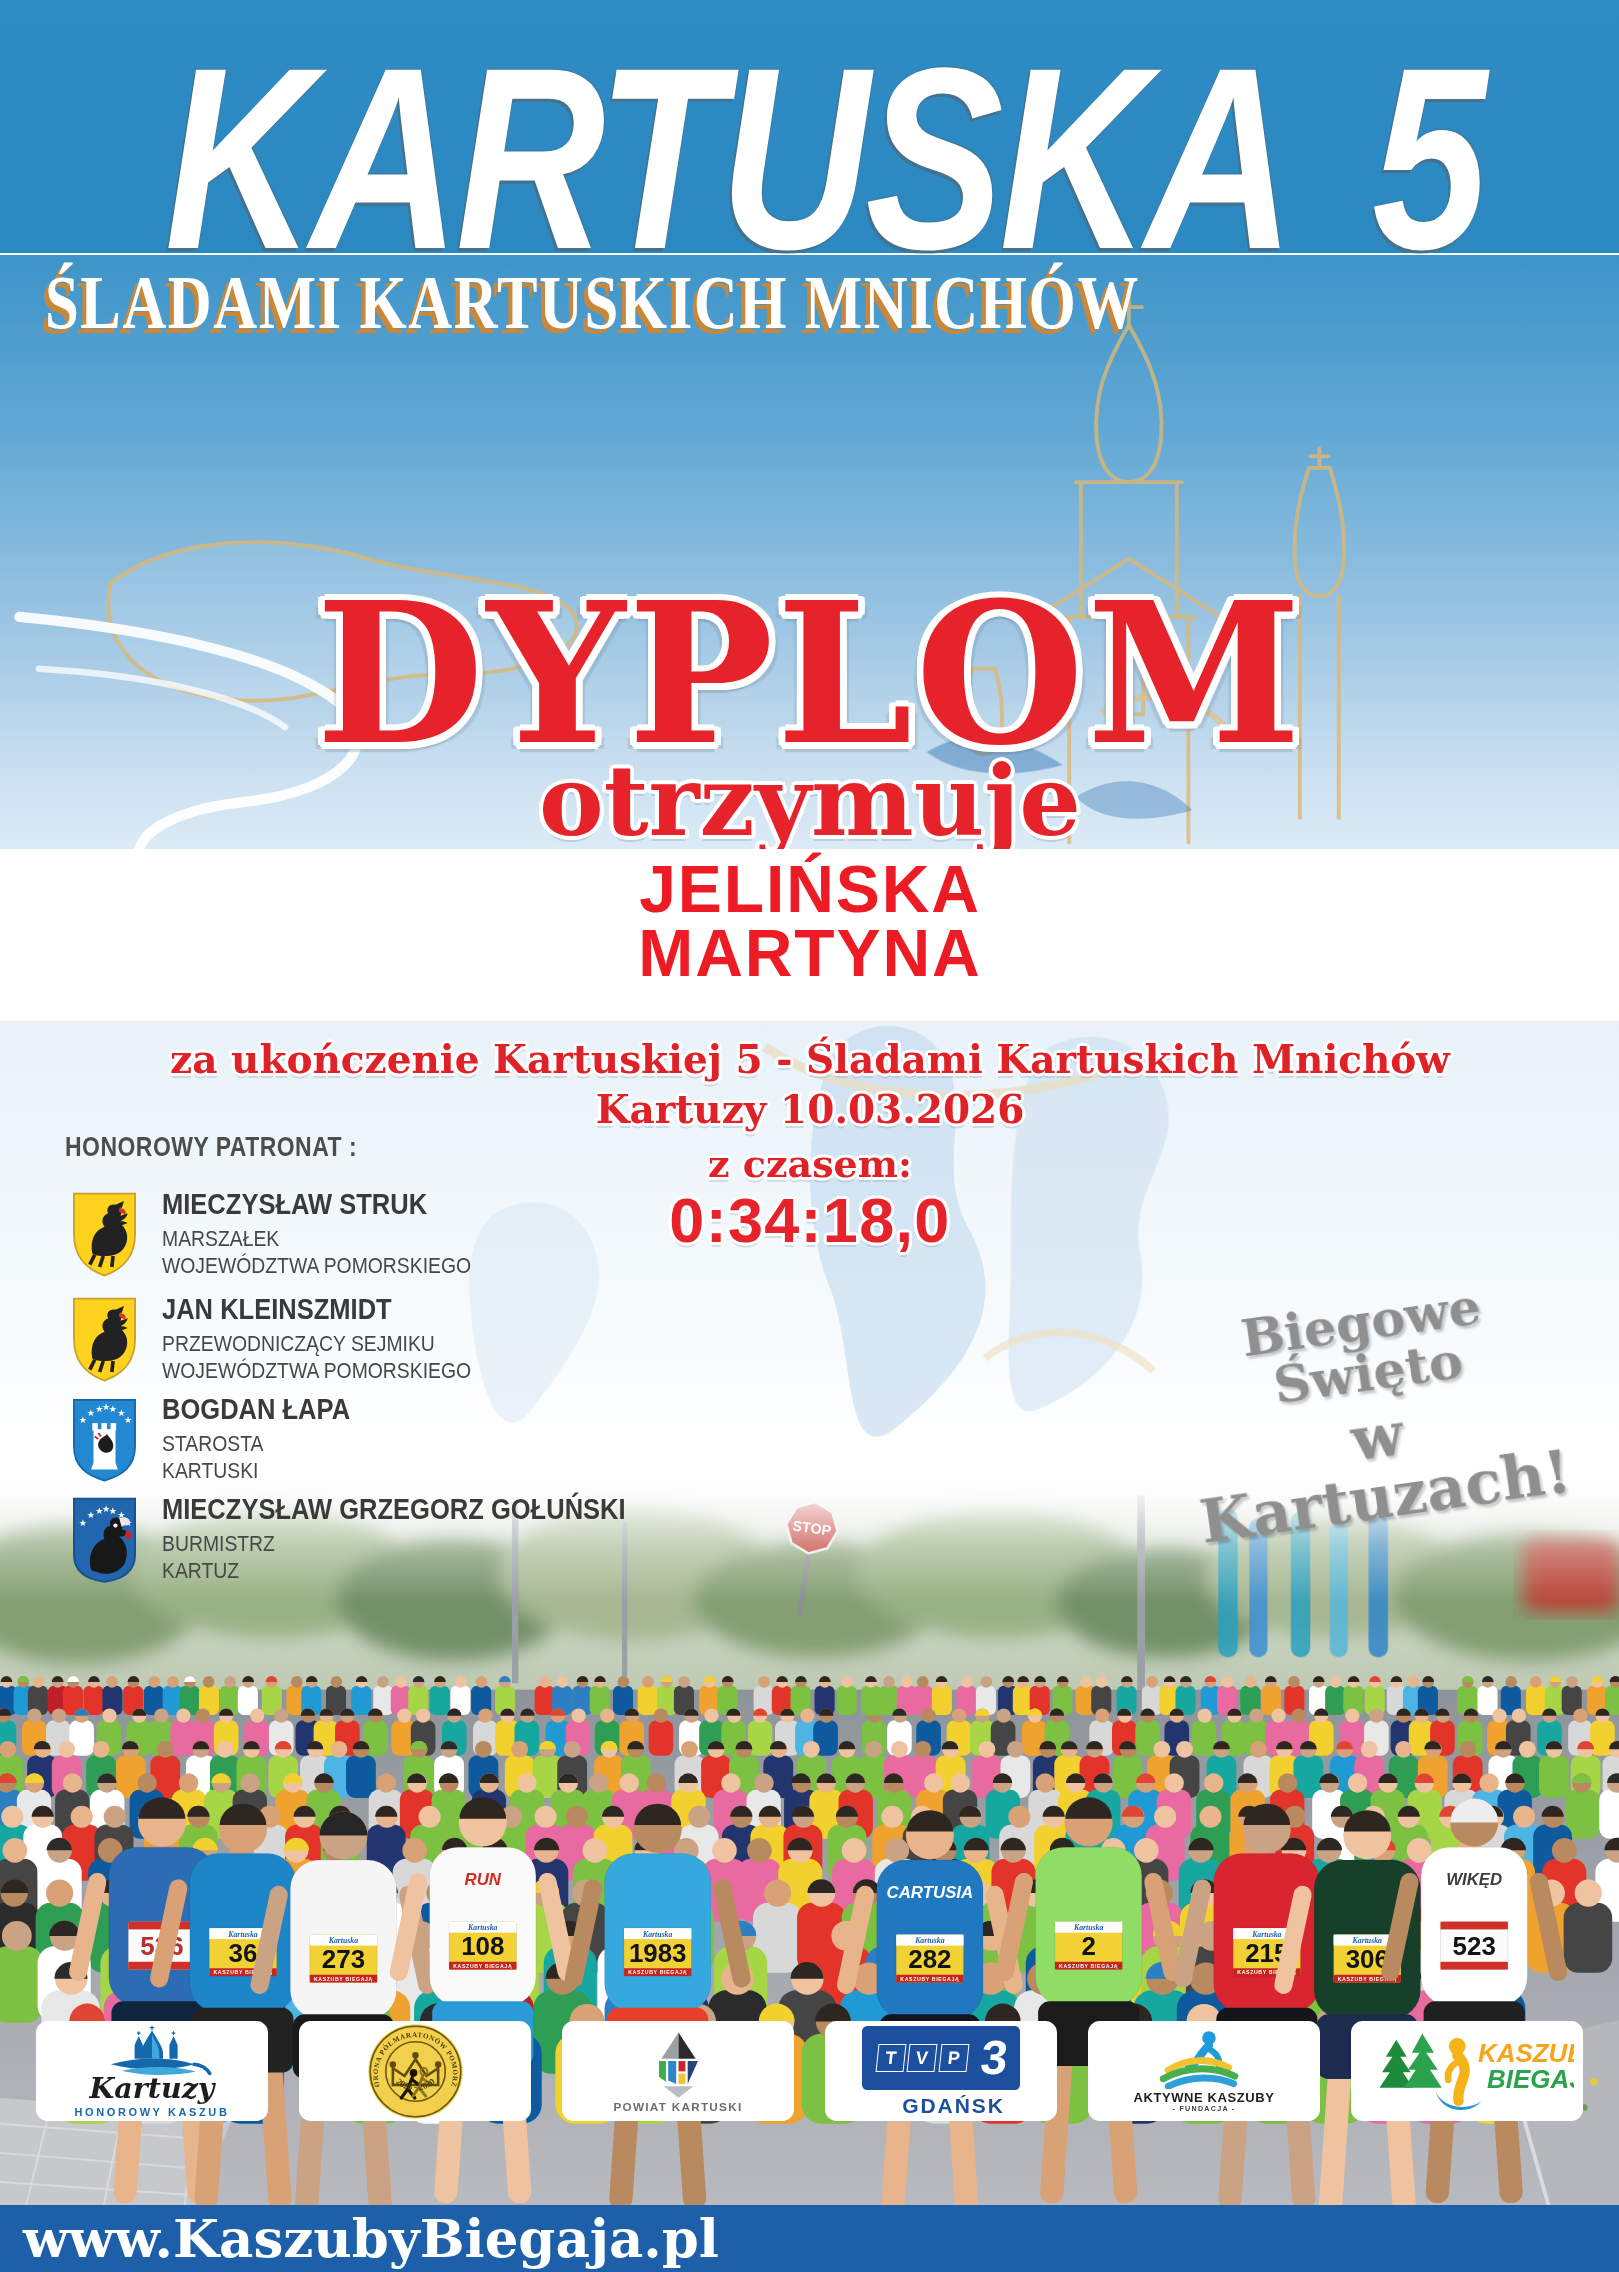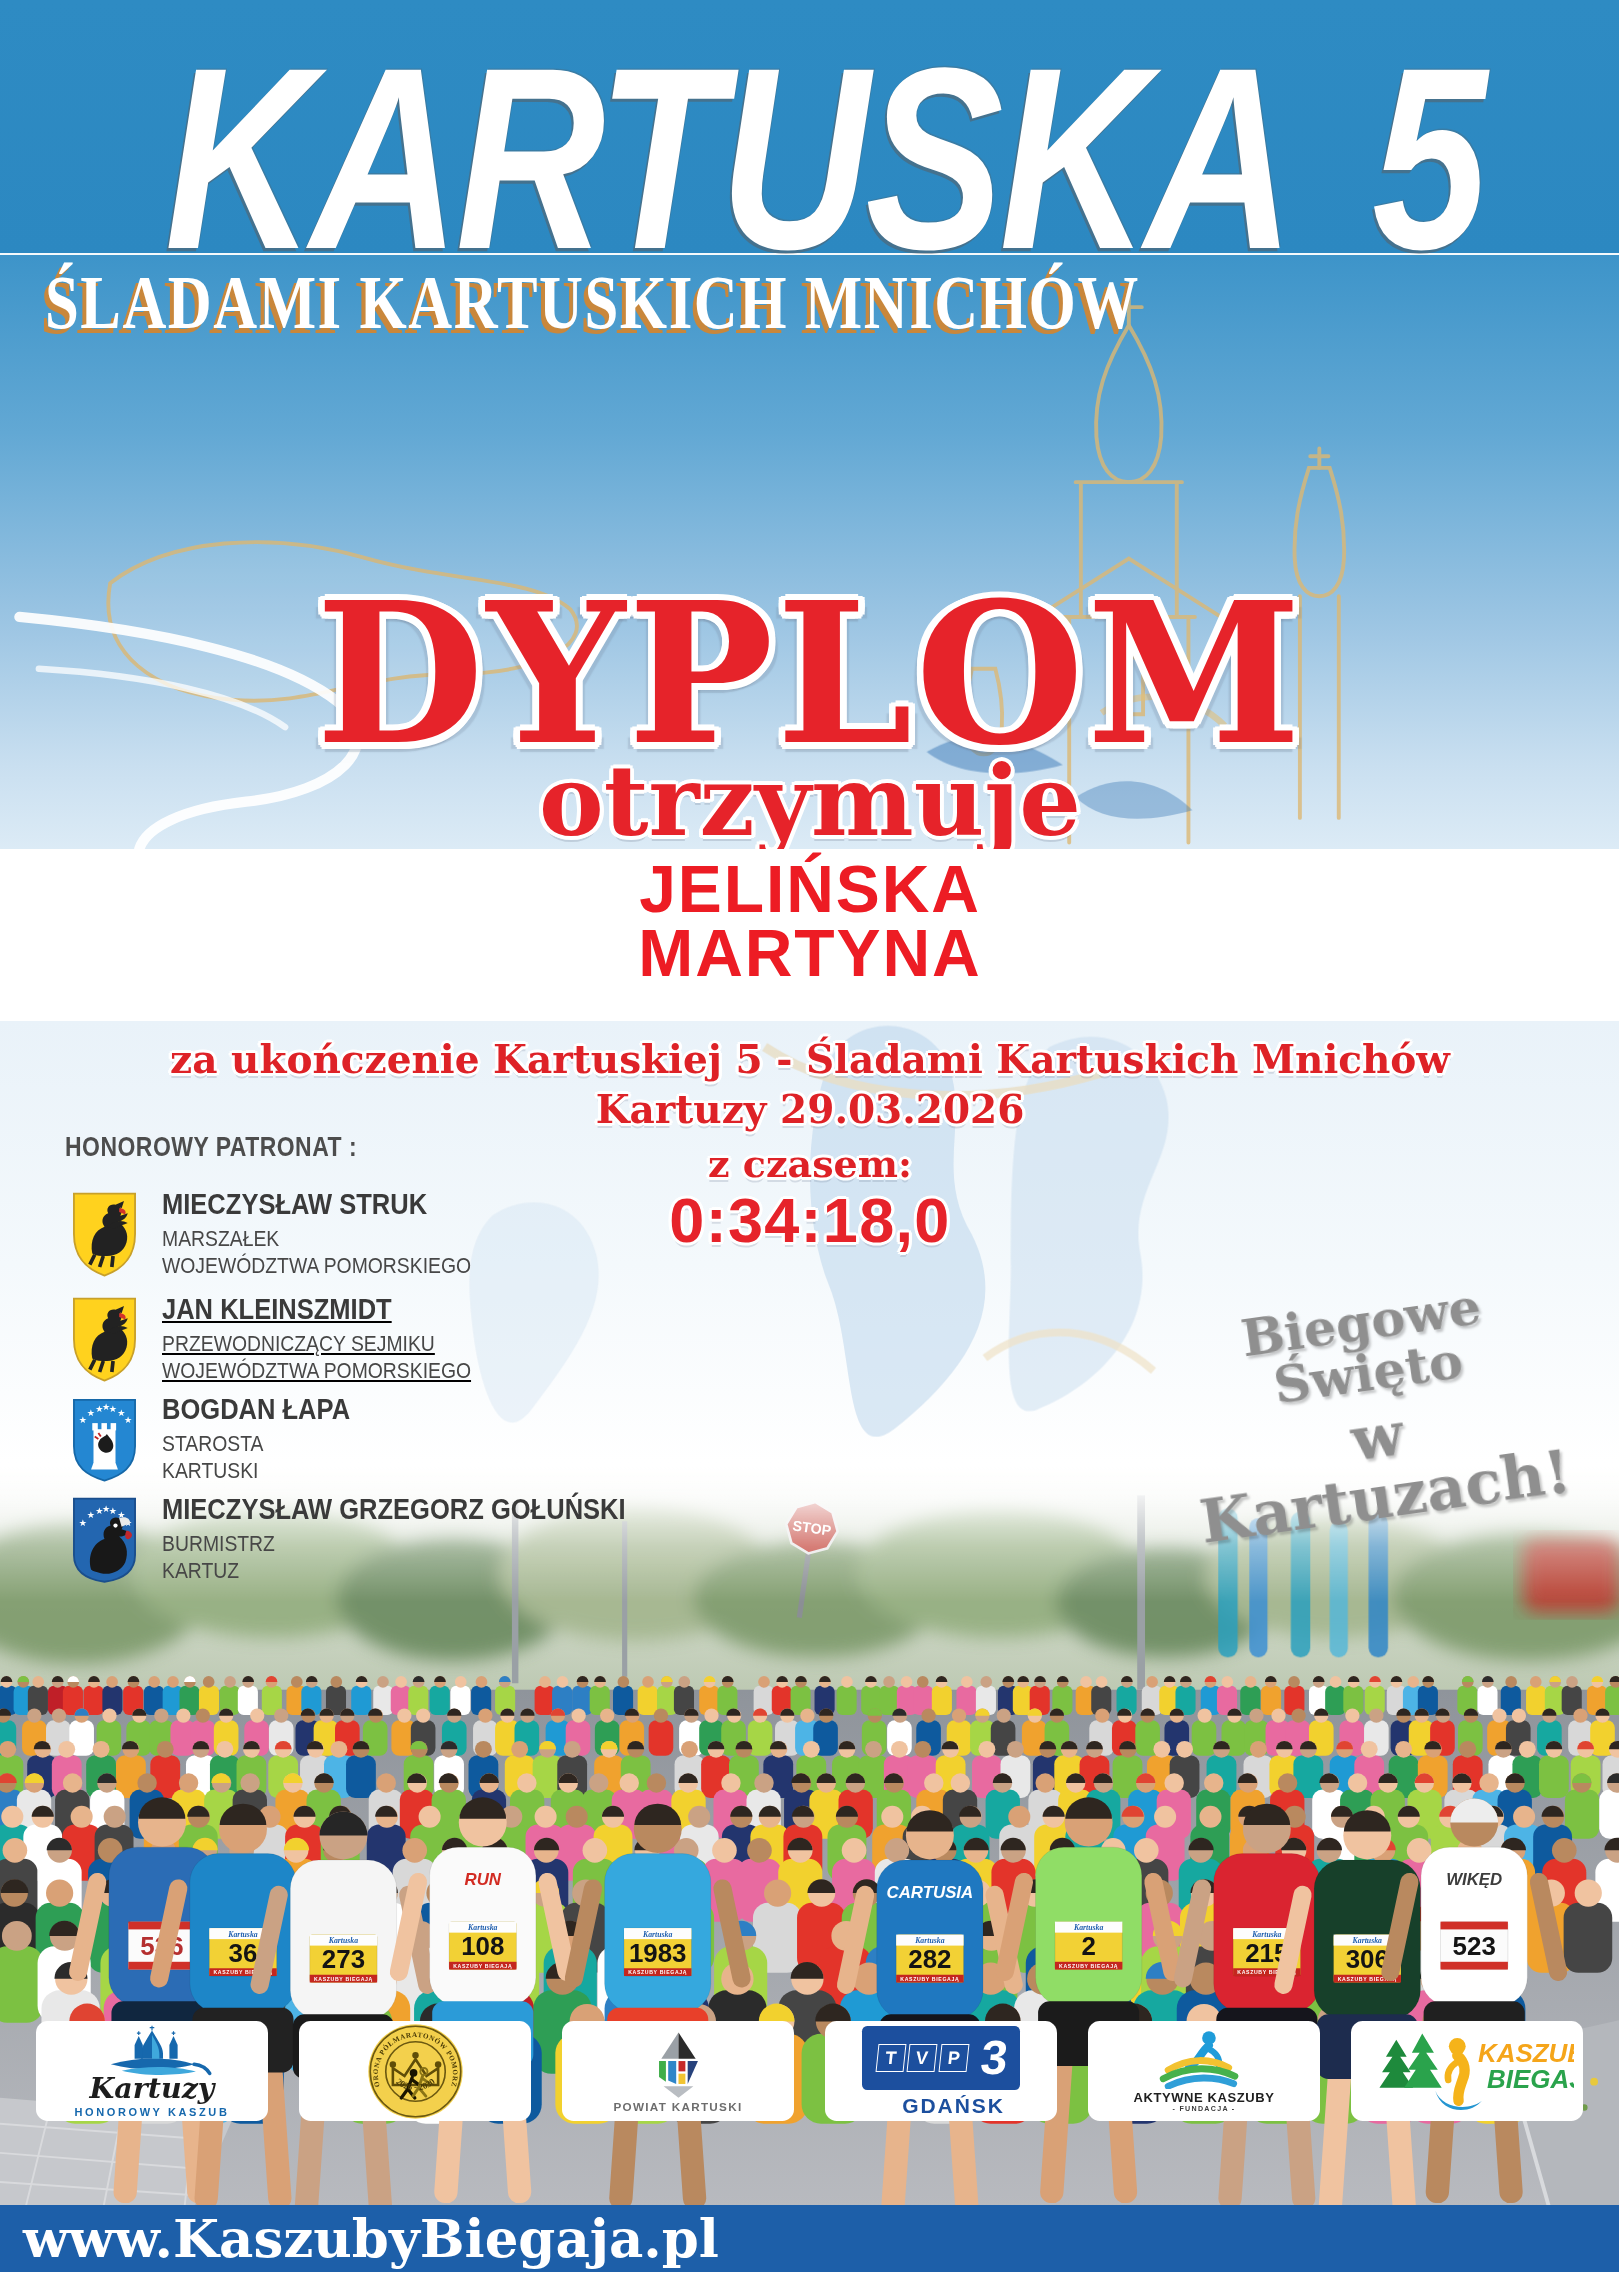--- a/index.html
+++ b/index.html
@@ -54,21 +54,21 @@
   
   .name-band{top:849px;left:0;width:1620px;height:172px;background:#fff;}
   .rname{left:0;right:0;text-align:center;color:#ed1c24;
          font:bold 66px/1 "Liberation Sans",sans-serif;letter-spacing:1.9px;}
   .rname1{top:856px;} .rname2{top:920px;}
 
   
   .patron-heading{top:1133px;left:65px;color:#4d4d4d;font:bold 28px/1 "Liberation Sans",sans-serif;}
   .patron-heading .sx{display:inline-block;transform:scaleX(.82);transform-origin:left;letter-spacing:0.6px;}
   .p-row{left:70px;display:flex;align-items:center;gap:23px;z-index:6;}
-  .p-row1{top:1189px;} .p-row2{top:1294px;text-decoration:underline;} .p-row3{top:1394px;} .p-row4{top:1494px;}
+  .p-row1{top:1189px;} .p-row2{top:1294px;} .p-row3{top:1394px;} .p-row4{top:1494px;}
   .p-row svg{flex:0 0 auto;display:block;}
   .p-name{color:#3a3a3a;font:bold 29px/1.05 "Liberation Sans",sans-serif;margin-bottom:5.2px;
           transform:scaleX(.88);transform-origin:left;white-space:nowrap;}
   .p-title{color:#474747;font:normal 22px/1.25 "Liberation Sans",sans-serif;
           transform:scaleX(.88);transform-origin:left;white-space:nowrap;}
 
   
   .slogan{top:1296px;left:1153px;width:441px;transform:rotate(-8deg);text-align:center;
           color:#8f8f8f;font-family:"DejaVu Serif",serif;font-weight:bold;z-index:6;}
   .slogan .l1{font-size:51px;line-height:1;text-shadow:1.9px 2.6px 2.6px rgba(0,0,0,.22);}
@@ -1477,21 +1477,21 @@
   <div class="abs subtitle"><span class="sx">ŚLADAMI KARTUSKICH MNICHÓW</span></div>
 
   <div class="abs centerline dyplom ow10">DYPLOM</div>
   <div class="abs centerline otrzymuje ow6">otrzymuje</div>
 
   <div class="abs name-band"></div>
   <div class="abs rname rname1">JELIŃSKA</div>
   <div class="abs rname rname2">MARTYNA</div>
 
   <div class="abs centerline reason ow5">za ukończenie Kartuskiej 5 - Śladami Kartuskich Mnichów</div>
-  <div class="abs centerline pdate ow5">Kartuzy 29.03.2026</div>
+  <div class="abs centerline pdate ow5">Kartuzy 10.03.2026</div>
   <div class="abs centerline zczasem ow5">z czasem:</div>
   <div class="abs centerline timeval ow5">0:34:18,0</div>
 
   <div class="abs patron-heading"><span class="sx">HONOROWY PATRONAT :</span></div>
 
   <div class="abs p-row p-row1">
     <svg width="69" height="88" viewBox="0 0 112 144">
       <path d="M6 6 H106 V72 C106 112 84 130 56 140 C28 130 6 112 6 72 Z" fill="#ffd21e" stroke="#c8a02a" stroke-width="3"></path>
       <g fill="#222222">
         <path d="M36 104 C32 82 40 66 56 60 C50 52 52 42 62 38 C58 30 64 22 74 24 C84 26 86 34 82 42 L94 38 C92 46 86 50 78 52 C90 60 96 72 92 86 C88 100 76 108 60 108 C50 108 42 108 36 104 Z"></path>

